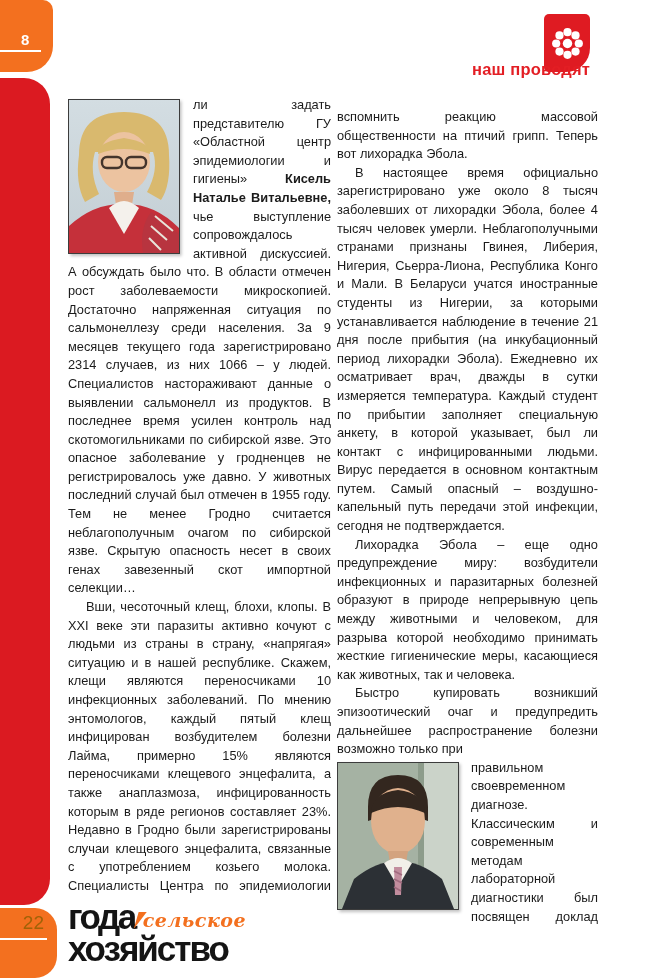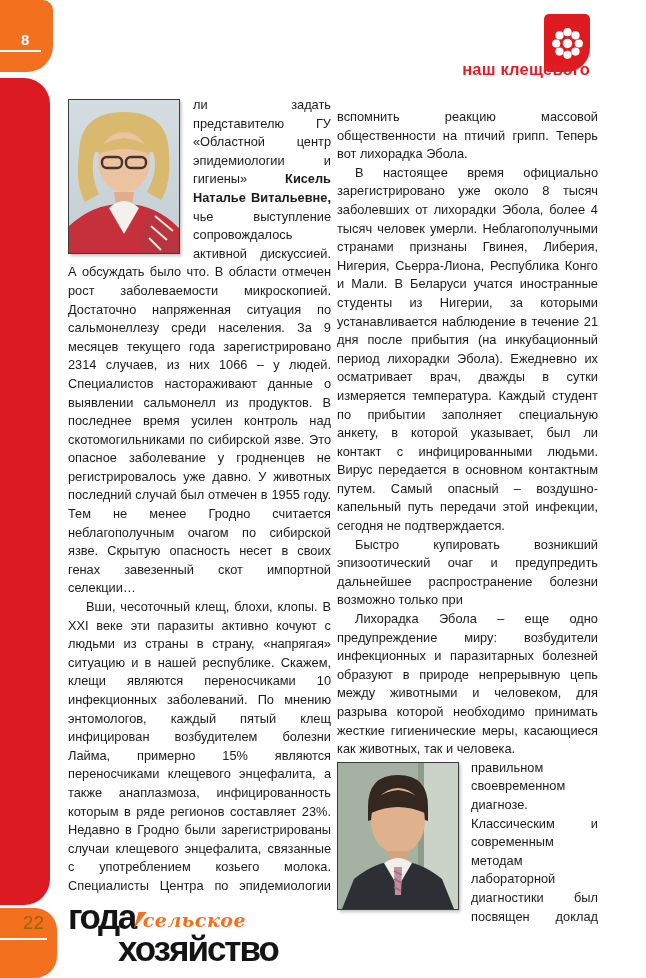--- a/index.html
+++ b/index.html
@@ -103,21 +103,21 @@
     clip-path: polygon(100% 0, 38% 0, 0 100%);
     margin-left: -1px;
   }
   .logo-script {
     font-family: "DejaVu Serif", serif; font-style: italic; font-weight: bold;
     color: #F3701F; font-size: 19px; letter-spacing: 0.5px;
     margin-left: -4px; vertical-align: 2px; margin-top: 8px;
   }
   .logo-line2 {
     color: #141414; font-size: 35px; font-weight: bold;
-    letter-spacing: -2px; line-height: 29px; text-align: center;
+    letter-spacing: -2px; line-height: 29px;
   }
   .logo-tagline {
     color: #F3701F; font-size: 11px; font-weight: bold;
     letter-spacing: 0.4px; margin-top: 2px;
   }
 </style>
 </head>
 <body>
 
 <div class="page">
@@ -137,21 +137,21 @@
       <circle cx="29" cy="18" r="4" fill="#ffffff"></circle>
       <circle cx="25.8" cy="25.8" r="4" fill="#ffffff"></circle>
       <circle cx="18" cy="29" r="4" fill="#ffffff"></circle>
       <circle cx="10.2" cy="25.8" r="4" fill="#ffffff"></circle>
       <circle cx="7" cy="18" r="4" fill="#ffffff"></circle>
       <circle cx="10.2" cy="10.2" r="4" fill="#ffffff"></circle>
       <circle cx="18" cy="7" r="4" fill="#ffffff"></circle>
       <circle cx="25.8" cy="10.2" r="4" fill="#ffffff"></circle>
     </svg>
   </div>
-  <div class="section-label">наш клещевого</div>
+  <div class="section-label">наш проводят</div>
 
   <div class="content">
 
     <div class="col col-1">
       <p class="para"><span class="photo photo-woman">
             <svg width="110" height="153" viewBox="0 0 110 153" preserveAspectRatio="none">
               <defs>
                 <linearGradient id="gw" x1="0" y1="0" x2="0" y2="1">
                   <stop offset="0" stop-color="#d3dde2"></stop>
                   <stop offset="1" stop-color="#c3ced4"></stop>
@@ -170,22 +170,22 @@
               <path d="M86,116 L104,131 M82,126 L98,140 M80,138 L92,150" stroke="#e8e4da" stroke-width="2" fill="none"></path>
             </svg>
           </span><span>ли задать представителю ГУ «Областной центр эпидемиологии и гигиены» </span><span class="bold">Кисель Наталье Витальевне,</span><span> чье выступление сопровождалось активной дискуссией. А обсуждать было что. В области отмечен рост заболеваемости микроскопией. Достаточно напряженная ситуация по сальмонеллезу среди населения. За 9 месяцев текущего года зарегистрировано 2314 случаев, из них 1066 – у людей. Специалистов настораживают данные о выявлении сальмонелл из продуктов. В последнее время усилен контроль над скотомогильниками по сибирской язве. Это опасное заболевание у гродненцев не регистрировалось уже давно. У животных последний случай был отмечен в 1955 году. Тем не менее Гродно считается неблагополучным очагом по сибирской язве. Скрытую опасность несет в своих генах завезенный скот импортной селекции…</span></p>
       <p class="para indent"><span>Вши, чесоточный клещ, блохи, клопы. В XXI веке эти паразиты активно кочуют с людьми из страны в страну, «напрягая» ситуацию и в нашей республике. Скажем, клещи являются переносчиками 10 инфекционных заболеваний. По мнению энтомологов, каждый пятый клещ инфицирован возбудителем болезни Лайма, примерно 15% являются переносчиками клещевого энцефалита, а также анаплазмоза, инфицированность которым в ряде регионов составляет 23%. Недавно в Гродно были зарегистрированы случаи клещевого энцефалита, связанные с употреблением козьего молока. Специалисты Центра по эпидемиологии проводят плановые мероприятия по предотвращению массового распространения этих и других паразитов. Но и простым обывателям не следует терять бдительности и пренебрегать правилами предосторожности и элементарной гигиены.</span></p>
 
     </div>
 
     <div class="col col-2">
       <p class="para"><span>вспомнить реакцию массовой общественности на птичий грипп. Теперь вот лихорадка Эбола.</span></p>
       <p class="para indent"><span>В настоящее время официально зарегистрировано уже около 8 тысяч заболевших от лихорадки Эбола, более 4 тысяч человек умерли. Неблагополучными странами признаны Гвинея, Либерия, Нигерия, Сьерра-Лиона, Республика Конго и Мали. В Беларуси учатся иностранные студенты из Нигерии, за которыми устанавливается наблюдение в течение 21 дня после прибытия (на инкубационный период лихорадки Эбола). Ежедневно их осматривает врач, дважды в сутки измеряется температура. Каждый студент по прибытии заполняет специальную анкету, в которой указывает, был ли контакт с инфицированными людьми. Вирус передается в основном контактным путем. Самый опасный – воздушно-капельный путь передачи этой инфекции, сегодня не подтверждается.</span></p>
+      <p class="para indent"><span>Лихорадка Эбола – еще одно предупреждение миру: возбудители инфекционных и паразитарных болезней образуют в природе непрерывную цепь между животными и человеком, для разрыва которой необходимо принимать жесткие гигиенические меры, касающиеся как животных, так и человека.</span></p>
       <p class="para indent"><span>Быстро купировать возникший эпизоотический очаг и предупредить дальнейшее распространение болезни возможно только при</span></p>
-      <p class="para indent"><span>Лихорадка Эбола – еще одно предупреждение миру: возбудители инфекционных и паразитарных болезней образуют в природе непрерывную цепь между животными и человеком, для разрыва которой необходимо принимать жесткие гигиенические меры, касающиеся как животных, так и человека.</span></p>
       <p class="para"><span class="photo photo-man">
             <svg width="120" height="146" viewBox="0 0 120 146" preserveAspectRatio="none">
               <rect width="120" height="146" fill="#a5b2a3"></rect>
               <rect x="80" y="0" width="40" height="146" fill="#cbd3c9"></rect>
               <rect x="80" y="0" width="6" height="146" fill="#8d9c8b"></rect>
               <path d="M30,44 Q30,12 60,12 Q90,12 90,44 L90,58 Q60,46 30,58 Z" fill="#33271f"></path>
               <ellipse cx="60" cy="58" rx="27" ry="33" fill="#e0b18d"></ellipse>
               <path d="M33,50 Q60,38 87,50 Q86,30 60,27 Q34,30 33,50 Z" fill="#33271f"></path>
               <path d="M52,100 L50,88 L70,88 L68,100 Z" fill="#d3a37f"></path>
               <path d="M4,146 L16,116 Q38,98 60,98 Q82,98 104,116 L116,146 Z" fill="#2c3035"></path>

